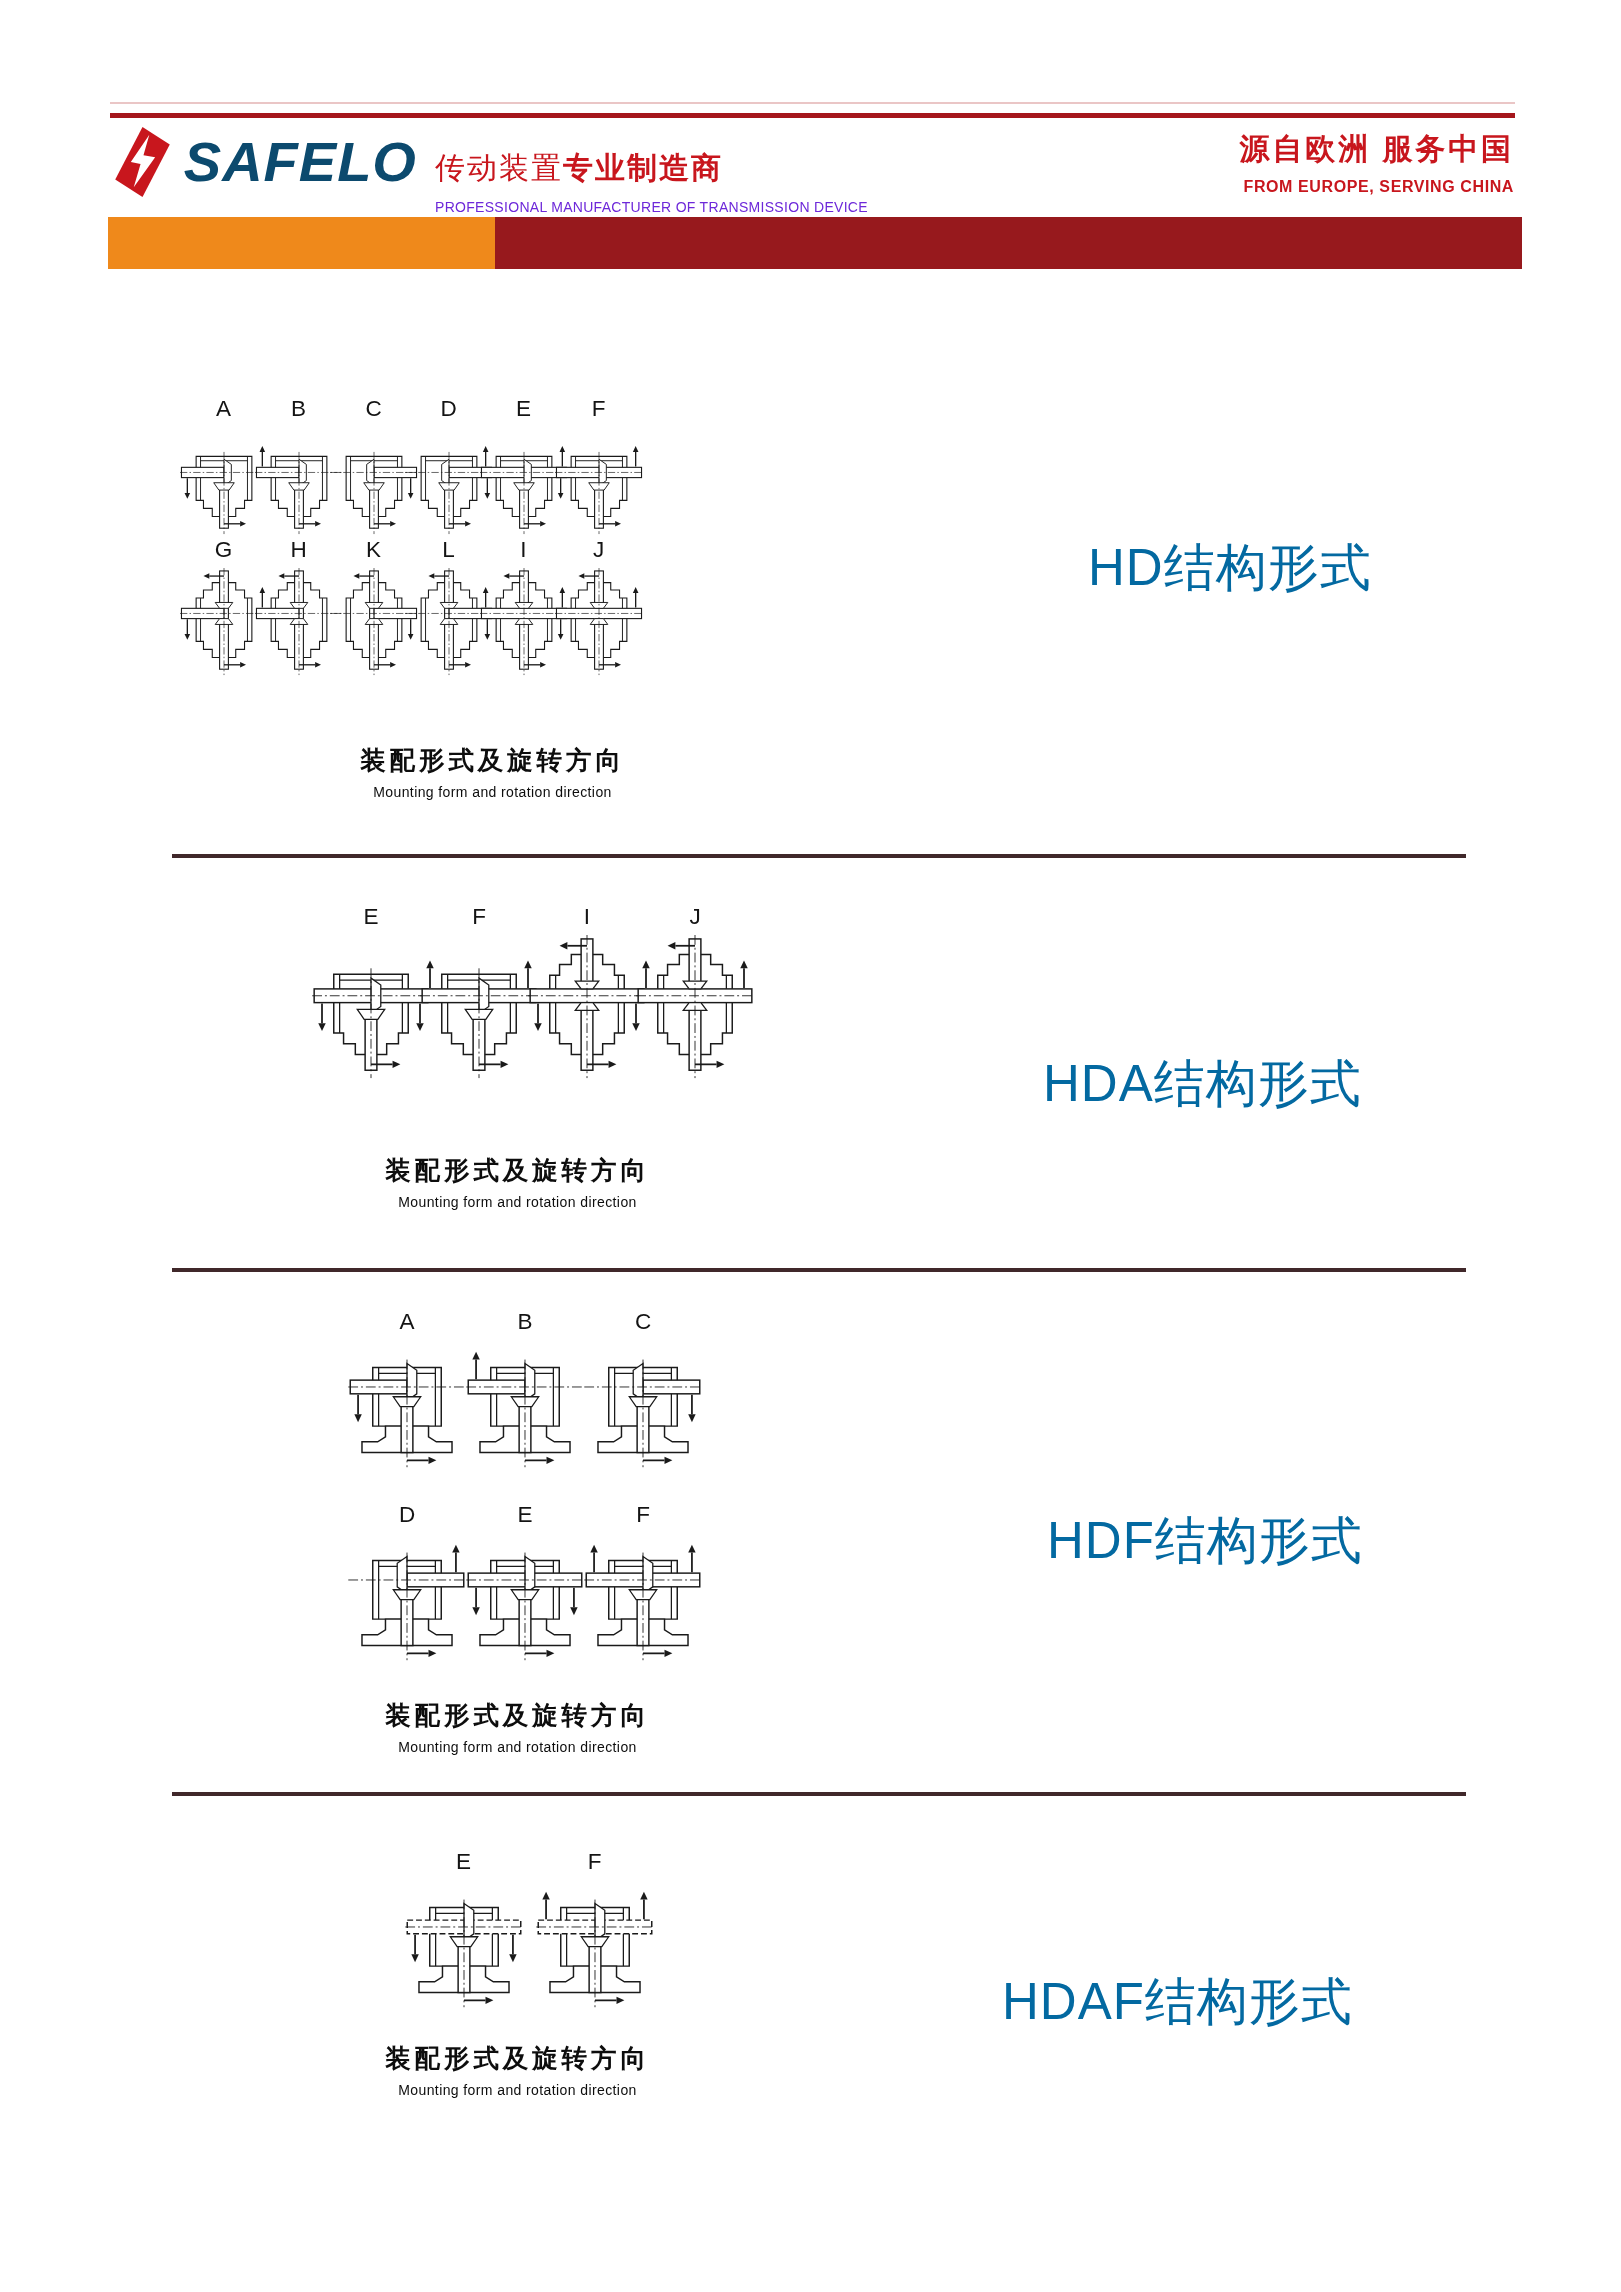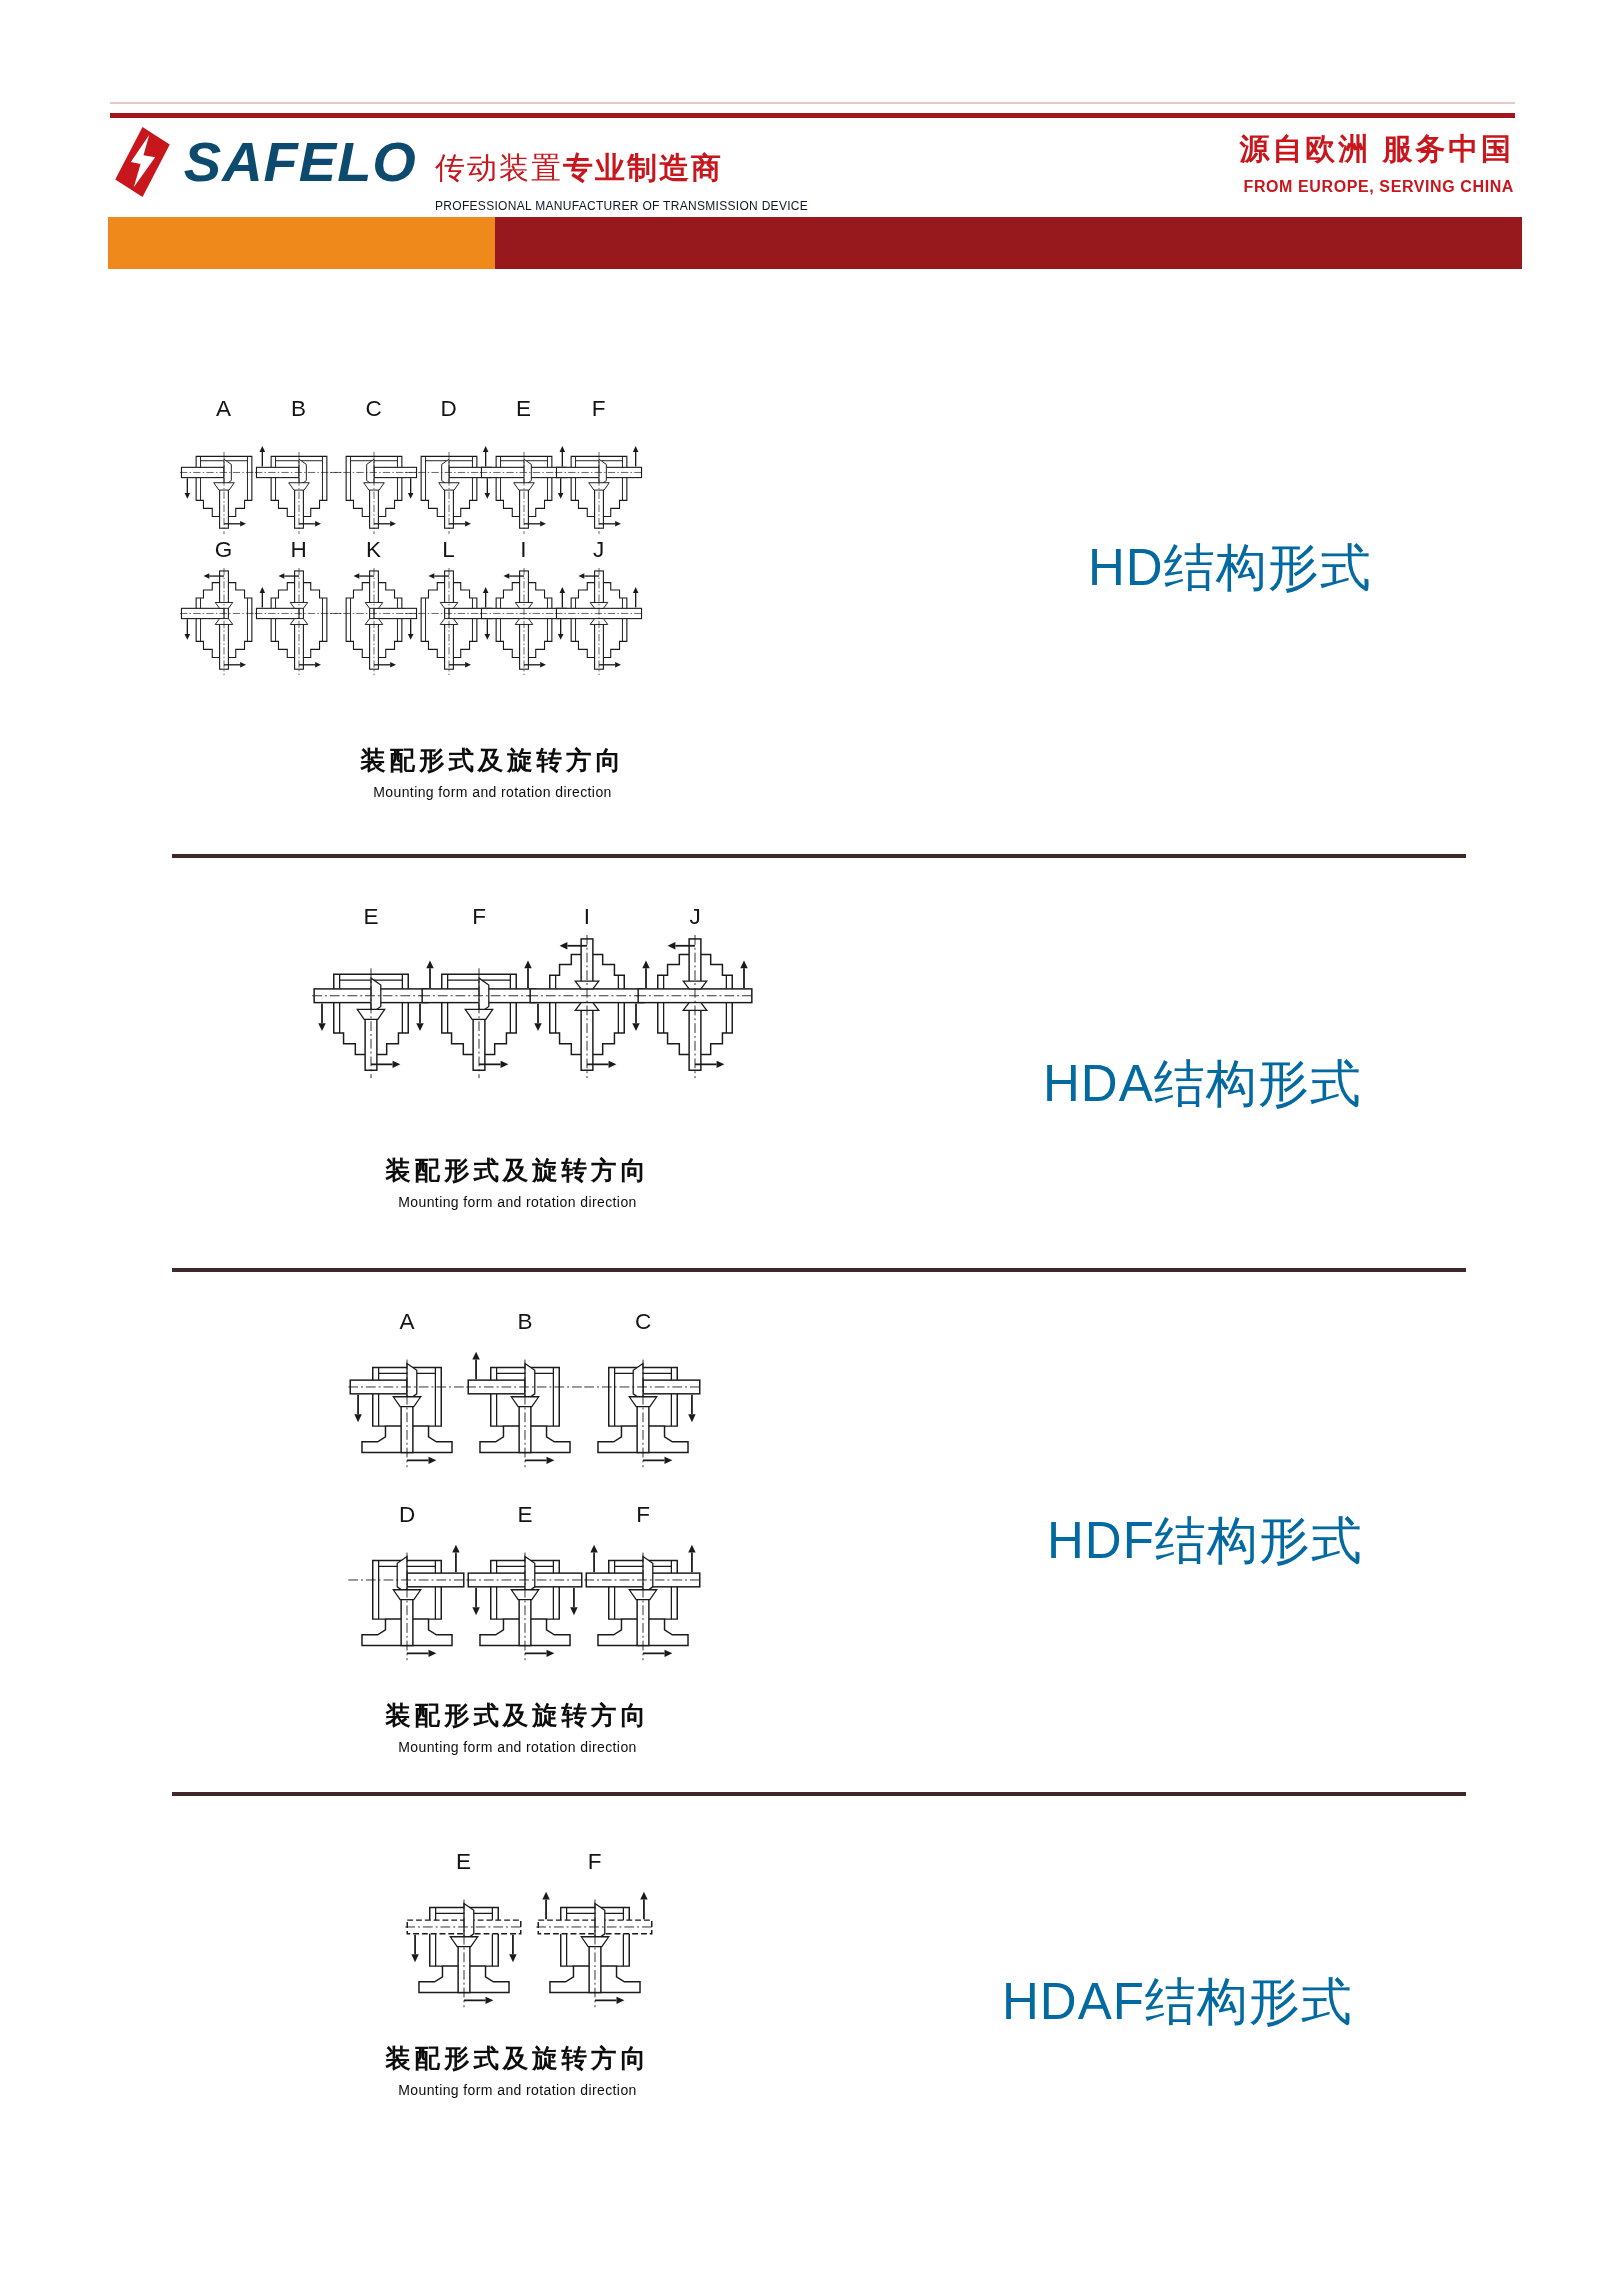--- a/index.html
+++ b/index.html
@@ -8,21 +8,21 @@
 
   
   .rule-thin{position:absolute;left:110px;top:102px;width:1405px;height:2px;background:#eac6c6;}
   .rule-thick{position:absolute;left:110px;top:113px;width:1405px;height:4.9px;background:#a5161c;}
   .logo{position:absolute;left:113px;top:125px;display:flex;align-items:center;gap:11.8px;}
   .logo-icon{width:59px;height:74px;}
   .logo-text{font-size:56px;font-weight:700;font-style:italic;color:#0c4a6e;letter-spacing:1px;line-height:74px;}
   .tagline{position:absolute;left:435px;top:131px;margin-top:17px;}
   .tag-zh{font-size:30px;color:#c8161d;letter-spacing:2px;}
   .tag-zh .bold{font-weight:700;}
-  .tag-en{margin-top:9.8px;font-size:12px;color:#0f172a;letter-spacing:0.3px;}
+  .tag-en{margin-top:9.8px;font-size:14px;color:#6d28d9;letter-spacing:0.3px;}
   .hdr-right{position:absolute;right:107px;top:129px;text-align:right;color:#c8161d;}
   .slogan-zh{font-size:30px;font-weight:700;letter-spacing:2.9px;}
   .slogan-en{margin-top:7.8px;font-size:16px;font-weight:700;letter-spacing:0.6px;}
   .color-bar{position:absolute;left:108px;top:217px;width:1414px;height:52px;display:flex;}
   .bar-orange{width:387px;background:#ef891b;}
   .bar-red{flex:1;background:#97191d;}
 
   
   .sep{position:absolute;left:172px;width:1294px;height:3.9px;background:#40282a;}
   #sep-1{top:854px;} #sep-2{top:1268px;} #sep-3{top:1792px;}

